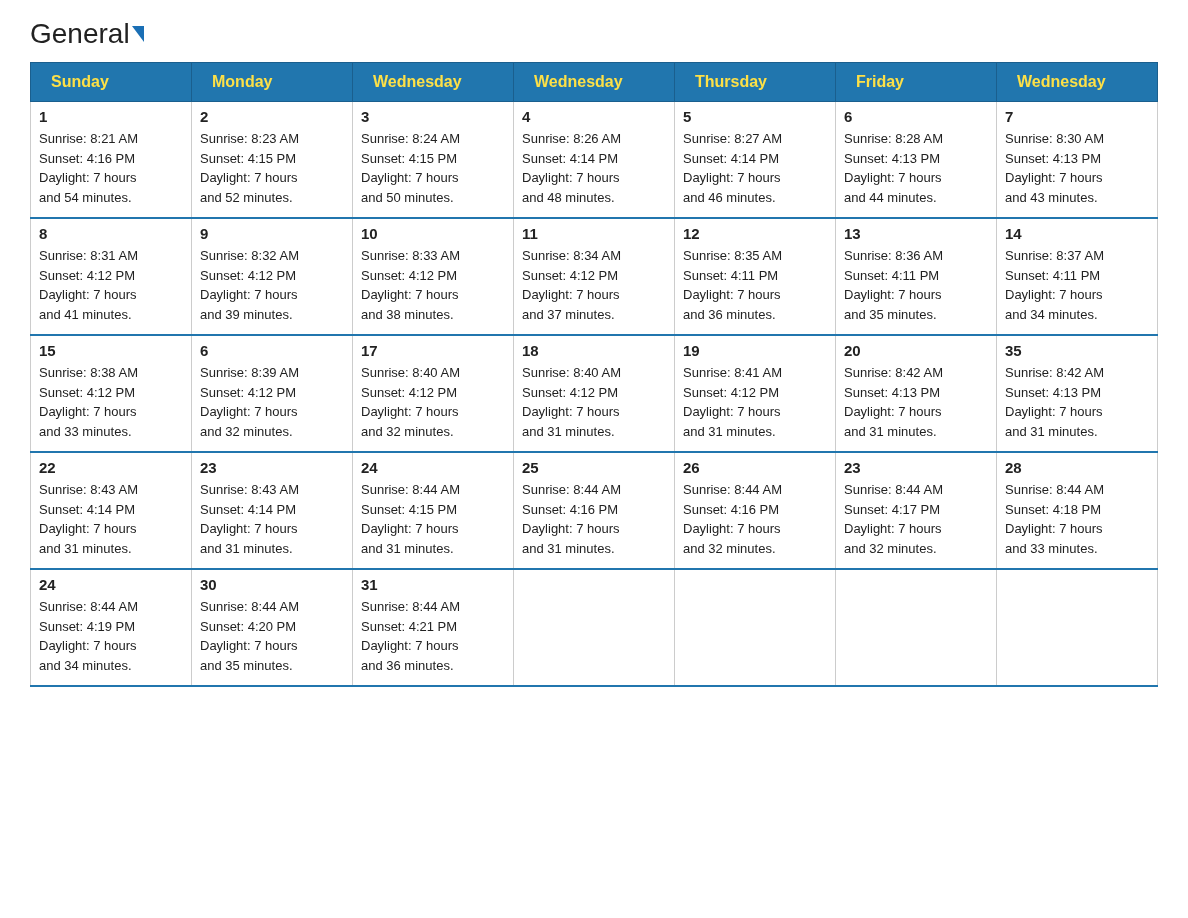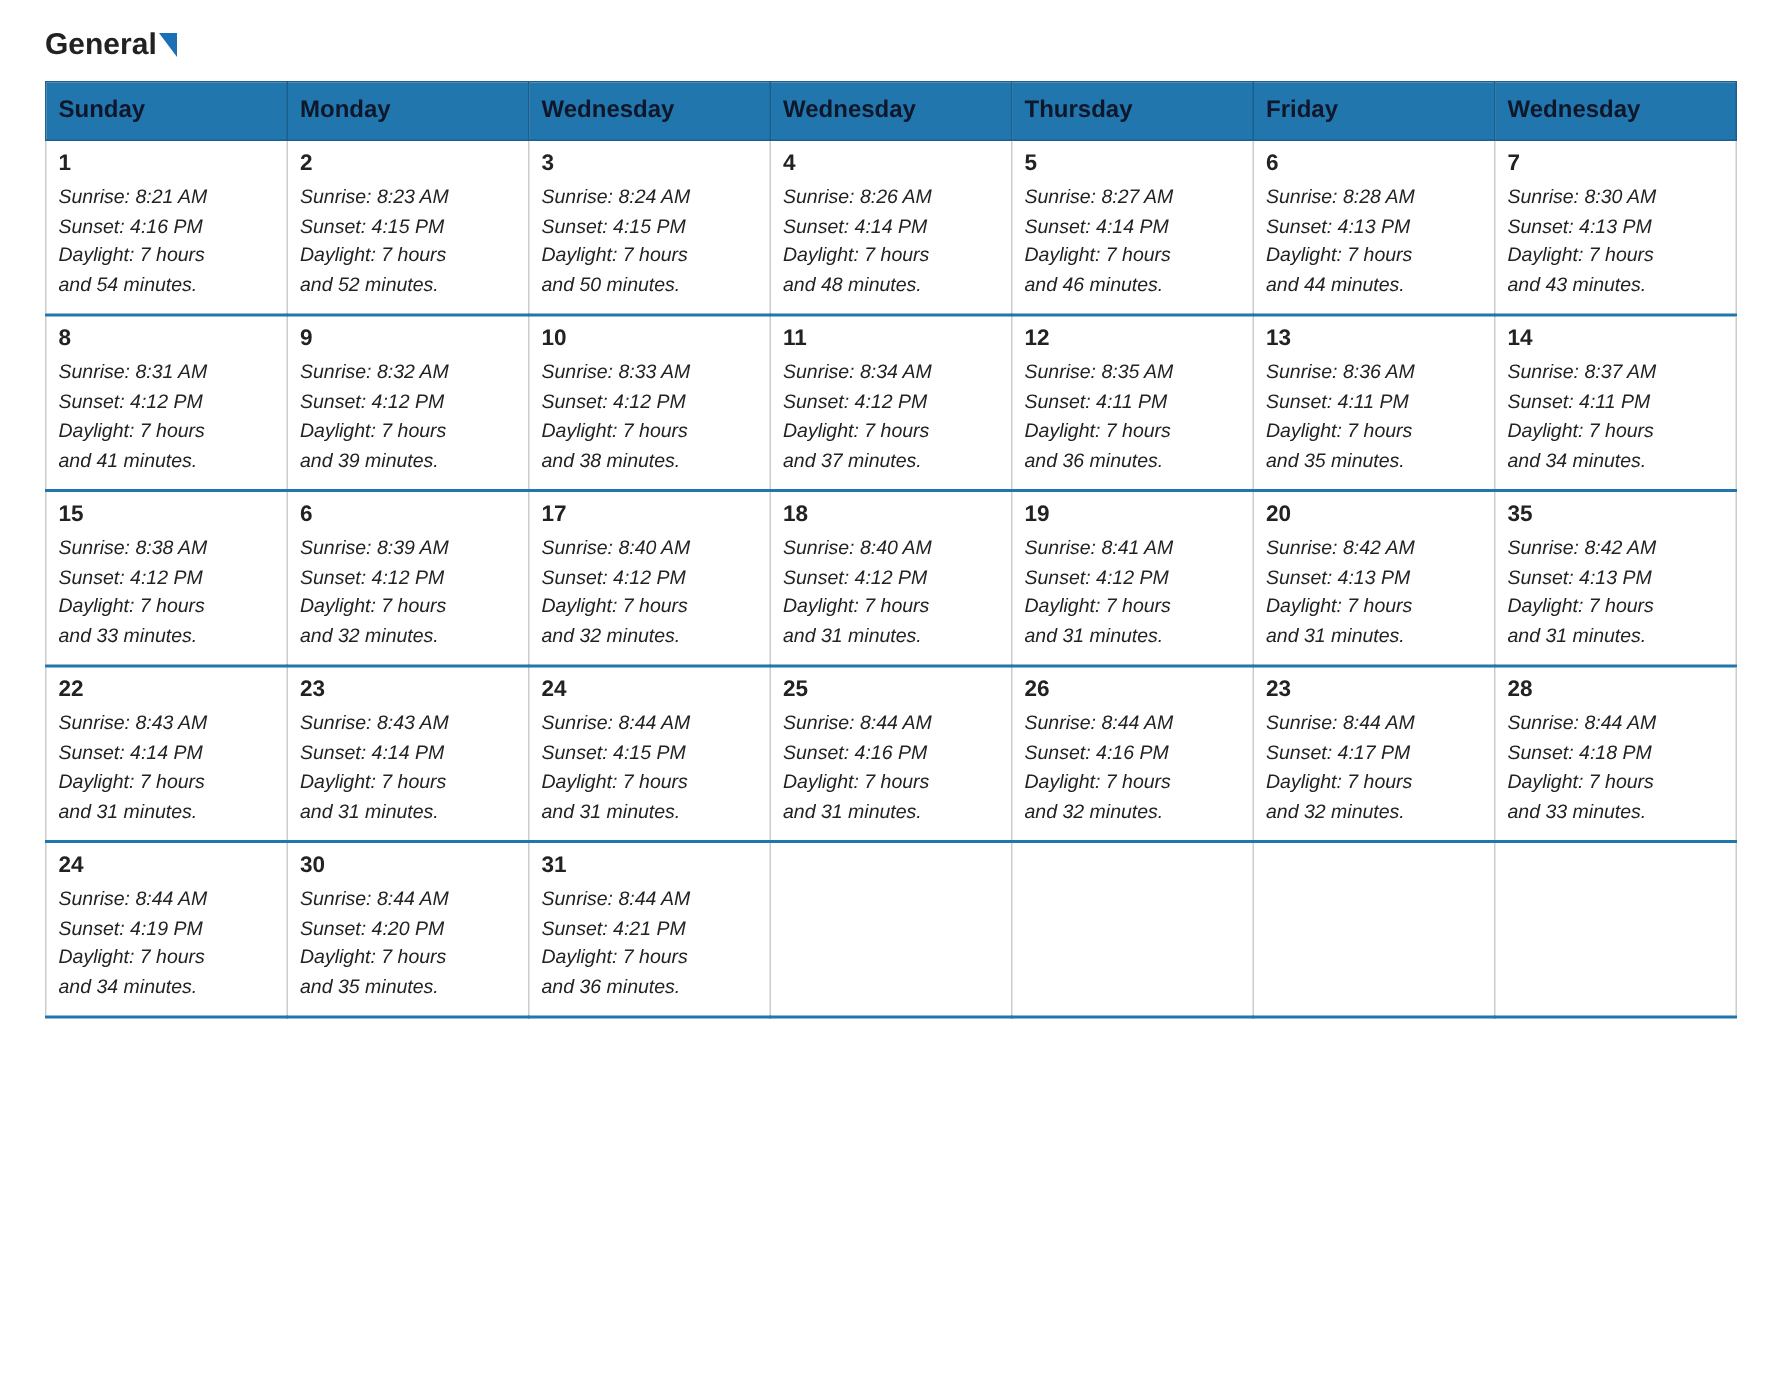--- a/index.html
+++ b/index.html
@@ -16,22 +16,22 @@
       justify-content: space-between;
       align-items: flex-start;
       margin-bottom: 18px;
     }
     .logo {
       display: flex;
       flex-direction: column;
       align-items: flex-start;
     }
     .logo-text {
-      font-size: 20px;
-      font-weight: bold;
+      font-size: 28px;
+      font-weight: normal;
       color: #222;
       line-height: 1;
     }
     .logo-triangle {
       display: inline-block;
       width: 0;
       height: 0;
       border-left: 12px solid transparent;
       border-top: 16px solid #1a6fb5;
       margin-left: 2px;
@@ -57,24 +57,24 @@
       color: #444;
       margin-top: 4px;
     }
     table {
       width: 100%;
       border-collapse: collapse;
       table-layout: fixed;
     }
     thead tr th {
       background-color: #2176ae;
-      color: #0f172a;
+      color: #fde047;
       font-size: 16px;
       font-weight: bold;
-      padding: 10px 8px;
+      padding: 10px 20px;
       text-align: left;
       border: 1px solid #1a5f8e;
     }
     tbody tr td {
       vertical-align: top;
       padding: 6px 8px 10px 8px;
       font-size: 13px;
       color: #222;
       border-left: 1px solid #ccc;
       border-right: 1px solid #ccc;
@@ -92,21 +92,20 @@
     .day-number {
       font-size: 15px;
       font-weight: bold;
       margin-bottom: 4px;
       display: block;
     }
     .day-info {
       font-size: 13px;
       line-height: 1.5;
       color: #222;
-      font-style: italic;
     }
     .empty-cell {
       background: #fff;
     }
     thead tr th:first-child { border-radius: 0; }
   </style>
 </head>
 <body>
 
 <div class="header">

